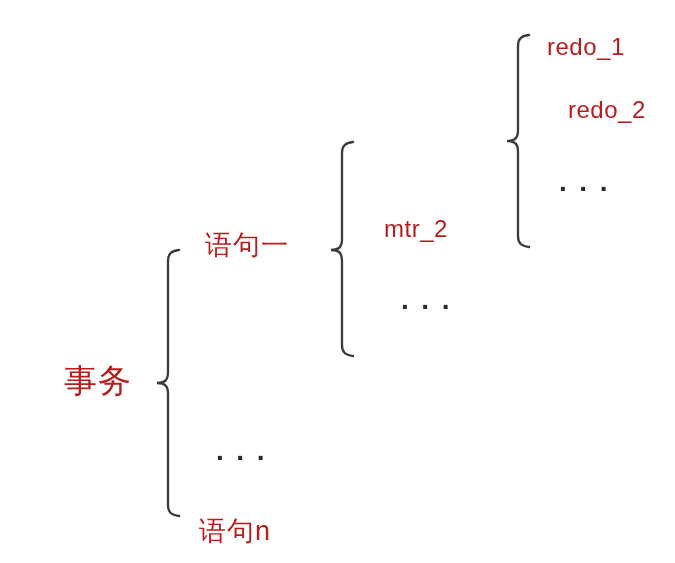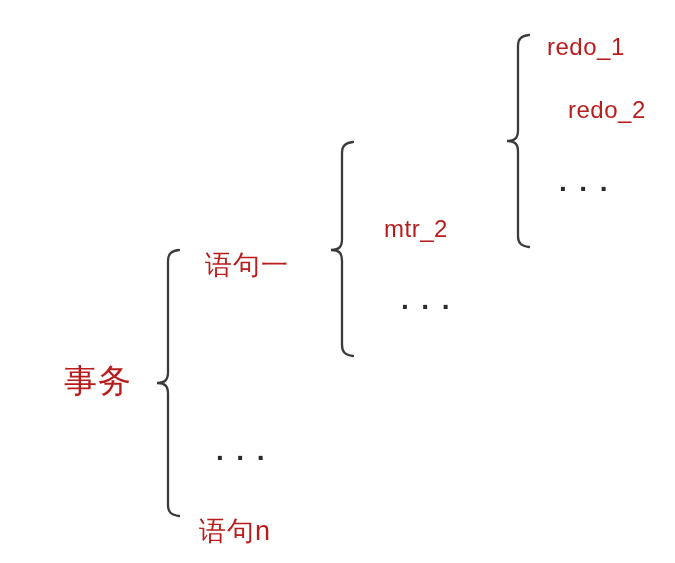--- a/index.html
+++ b/index.html
@@ -29,21 +29,21 @@
     line-height: 1;
     letter-spacing: 1px;
   }
   .zh-root { font-size: 33px; margin-left: 26px; }
   .zh      { font-size: 27px; }
   .en      { font-size: 24px; letter-spacing: 0.5px; }
   .dots    { font-size: 28px; font-weight: 700; letter-spacing: 11px; color: #2a2a2a; }
 
   
   #t-root  { left: 38px;  top: 364px; }
-  #s-1     { left: 205px; top: 252px; }
+  #s-1     { left: 205px; top: 232px; }
   #s-2     { left: 206px; top: 363px; }
   #s-dots  { left: 216px; top: 444px; }
   #s-n     { left: 199px; top: 518px; }
   #m-1     { left: 395px; top: 138px; }
   #m-2     { left: 384px; top: 217px; }
   #m-dots  { left: 401px; top: 293px; }
   #m-n     { left: 396px; top: 345px; }
   #r-1     { left: 547px; top: 35px; }
   #r-2     { left: 548px; top: 98px; margin-left: 20px; }
   #r-dots  { left: 559px; top: 175px; }

